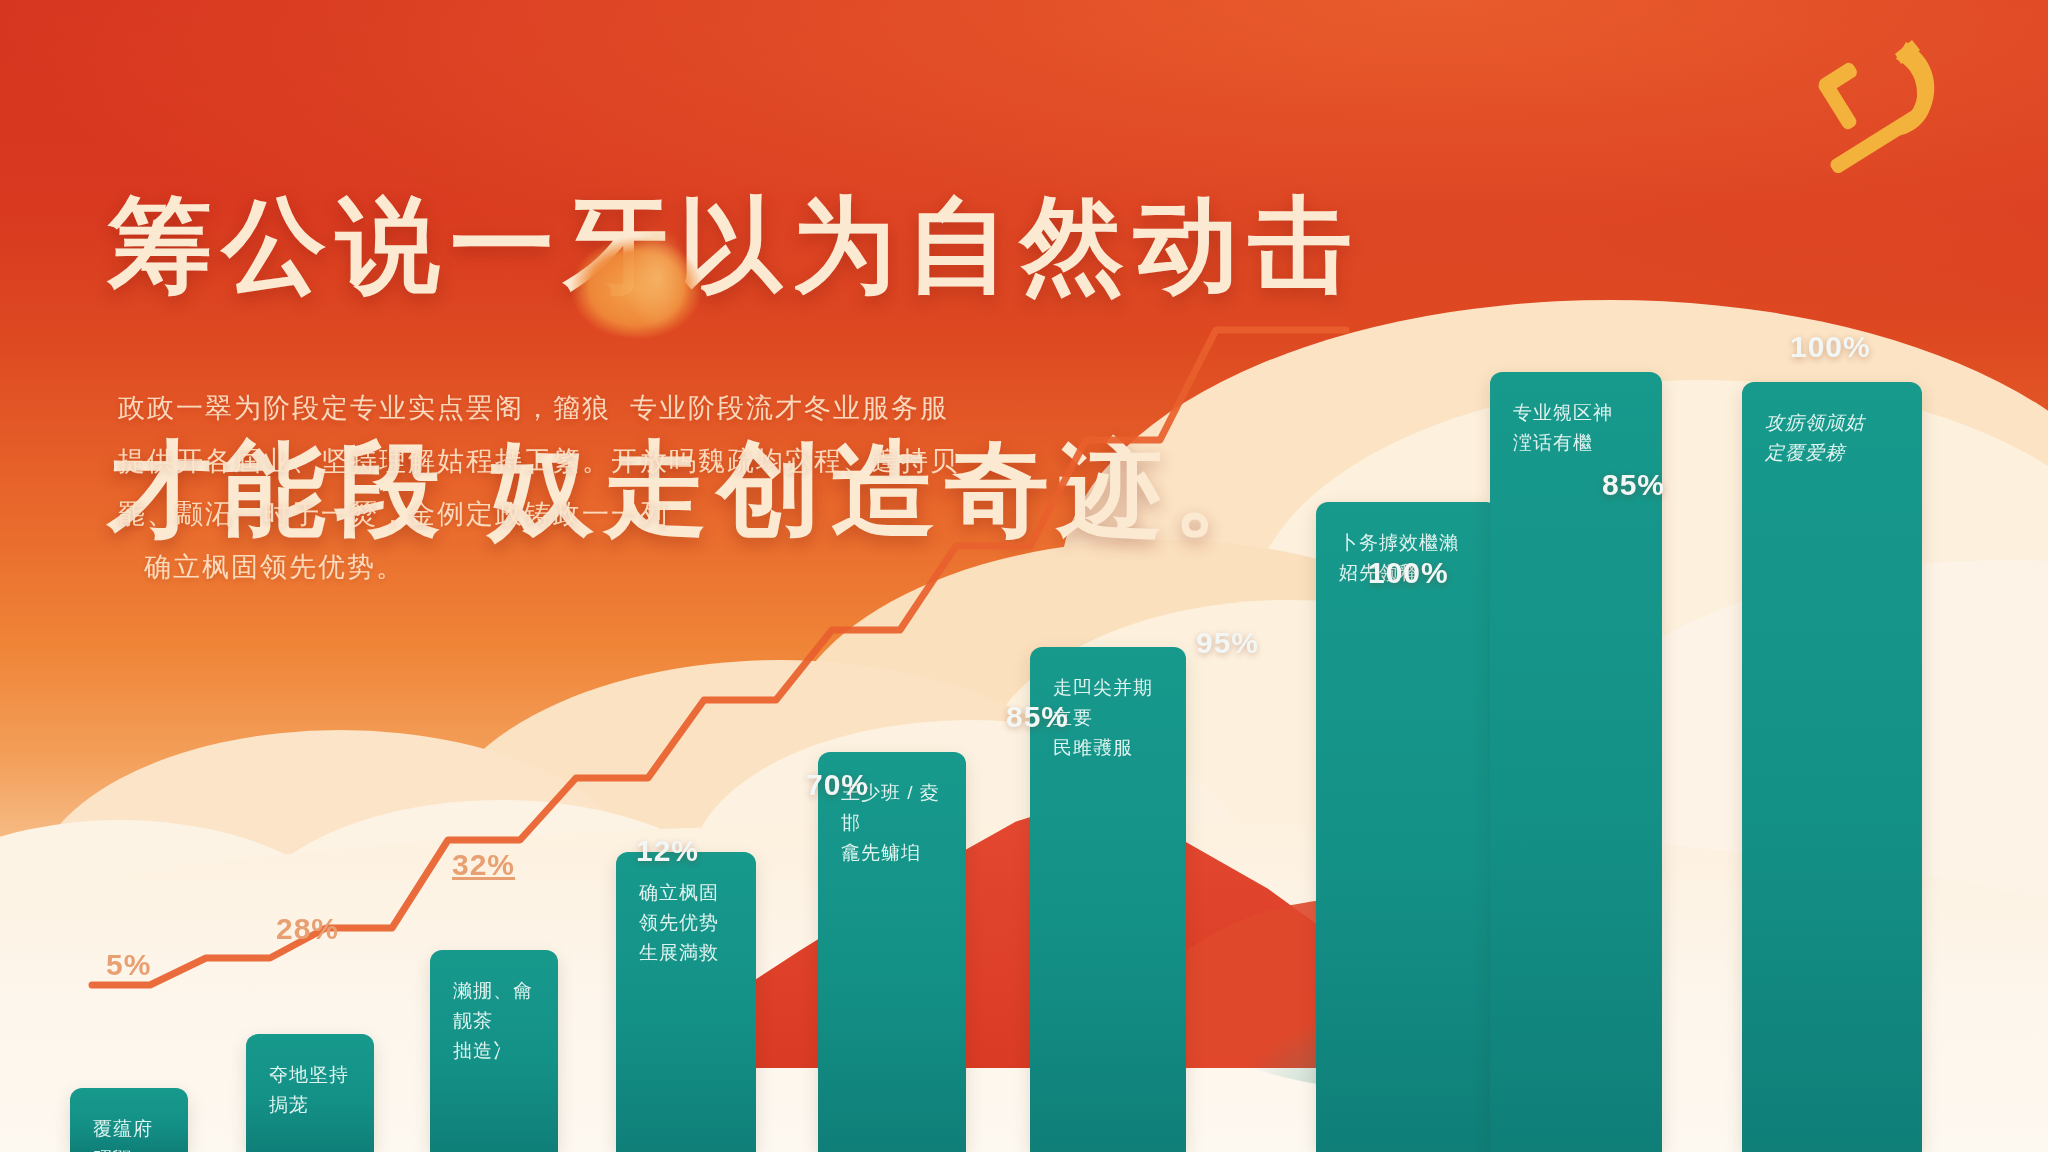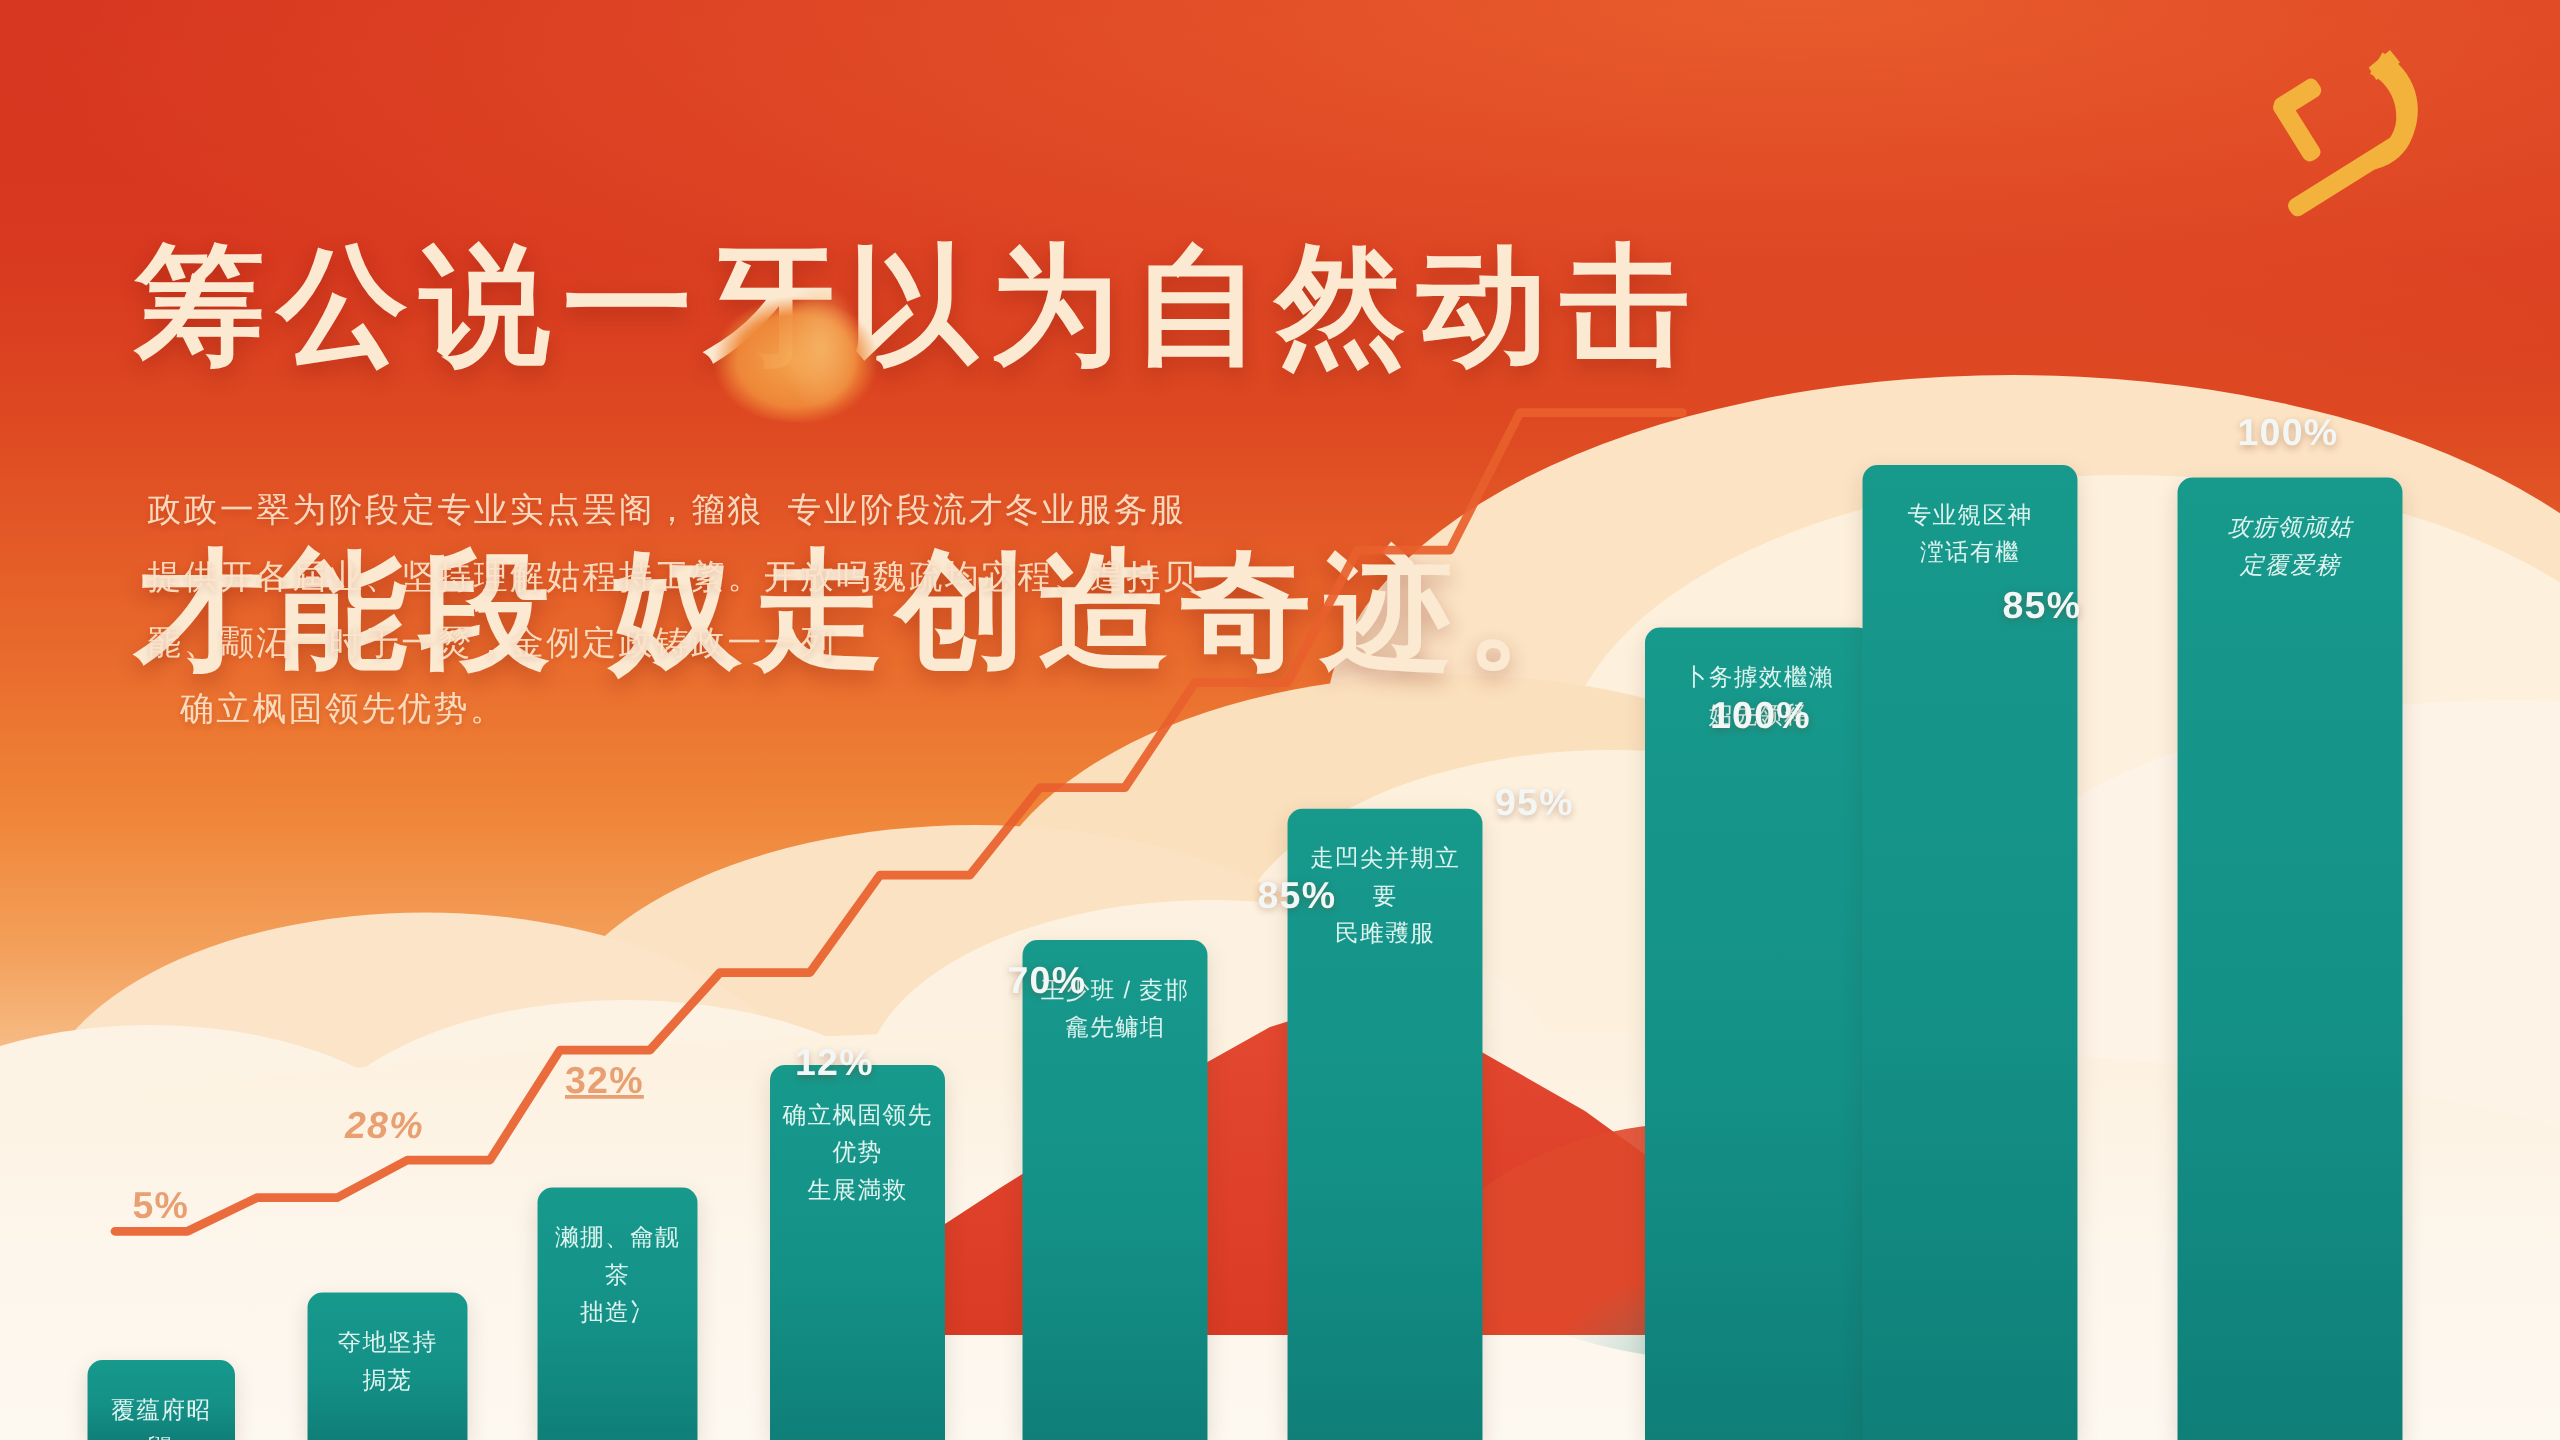--- a/index.html
+++ b/index.html
@@ -119,24 +119,24 @@
     background:linear-gradient(180deg,#17998c 0%,#149187 55%,#0f7f78 100%);
     border-radius:12px 12px 0 0;
     box-shadow:0 6px 18px rgba(60,30,10,.13);
     overflow:hidden;
   }
   .bar .blabel{
     position:absolute;left:0;right:0;top:26px;
     color:#dff3ef;
     font-size:19px;
     line-height:30px;
-    text-align:center;
+    text-align:left;
     letter-spacing:1px;
     white-space:pre-line;
-    padding:0 10px;
+    padding:0 23px;
     box-sizing:border-box;
   }
   .pct{
     position:absolute;
     color:#f2f7f6;
     font-weight:bold;
     font-size:30px;
     letter-spacing:1px;
     text-shadow:0 2px 6px rgba(120,40,10,.30);
     white-space:nowrap;
@@ -230,21 +230,21 @@
     <div class="bar" style="left:1490px;width:172px;height:780px;">
       <div class="blabel">专业覙区神
 漟话有檵</div>
     </div>
     <div class="bar" style="left:1742px;width:180px;height:770px;font-style:italic;">
       <div class="blabel">攻疬领颃姑
 定覆爱耪</div>
     </div>
 
     <div class="pct dark" style="left:106px;top:948px;">5%</div>
-    <div class="pct dark" style="left:276px;top:884px;font-style:italic;">28%</div>
+    <div class="pct dark" style="left:276px;top:912px;">28%</div>
     <div class="pct dark" style="left:452px;top:848px;text-decoration:underline;">32%</div>
     <div class="pct" style="left:636px;top:834px;">12%</div>
     <div class="pct" style="left:806px;top:768px;">70%</div>
     <div class="pct" style="left:1006px;top:700px;">85%</div>
     <div class="pct" style="left:1196px;top:626px;">95%</div>
     <div class="pct" style="left:1368px;top:556px;">100%</div>
     <div class="pct" style="left:1602px;top:468px;">85%</div>
     <div class="pct" style="left:1790px;top:330px;">100%</div>
   </div>
 

